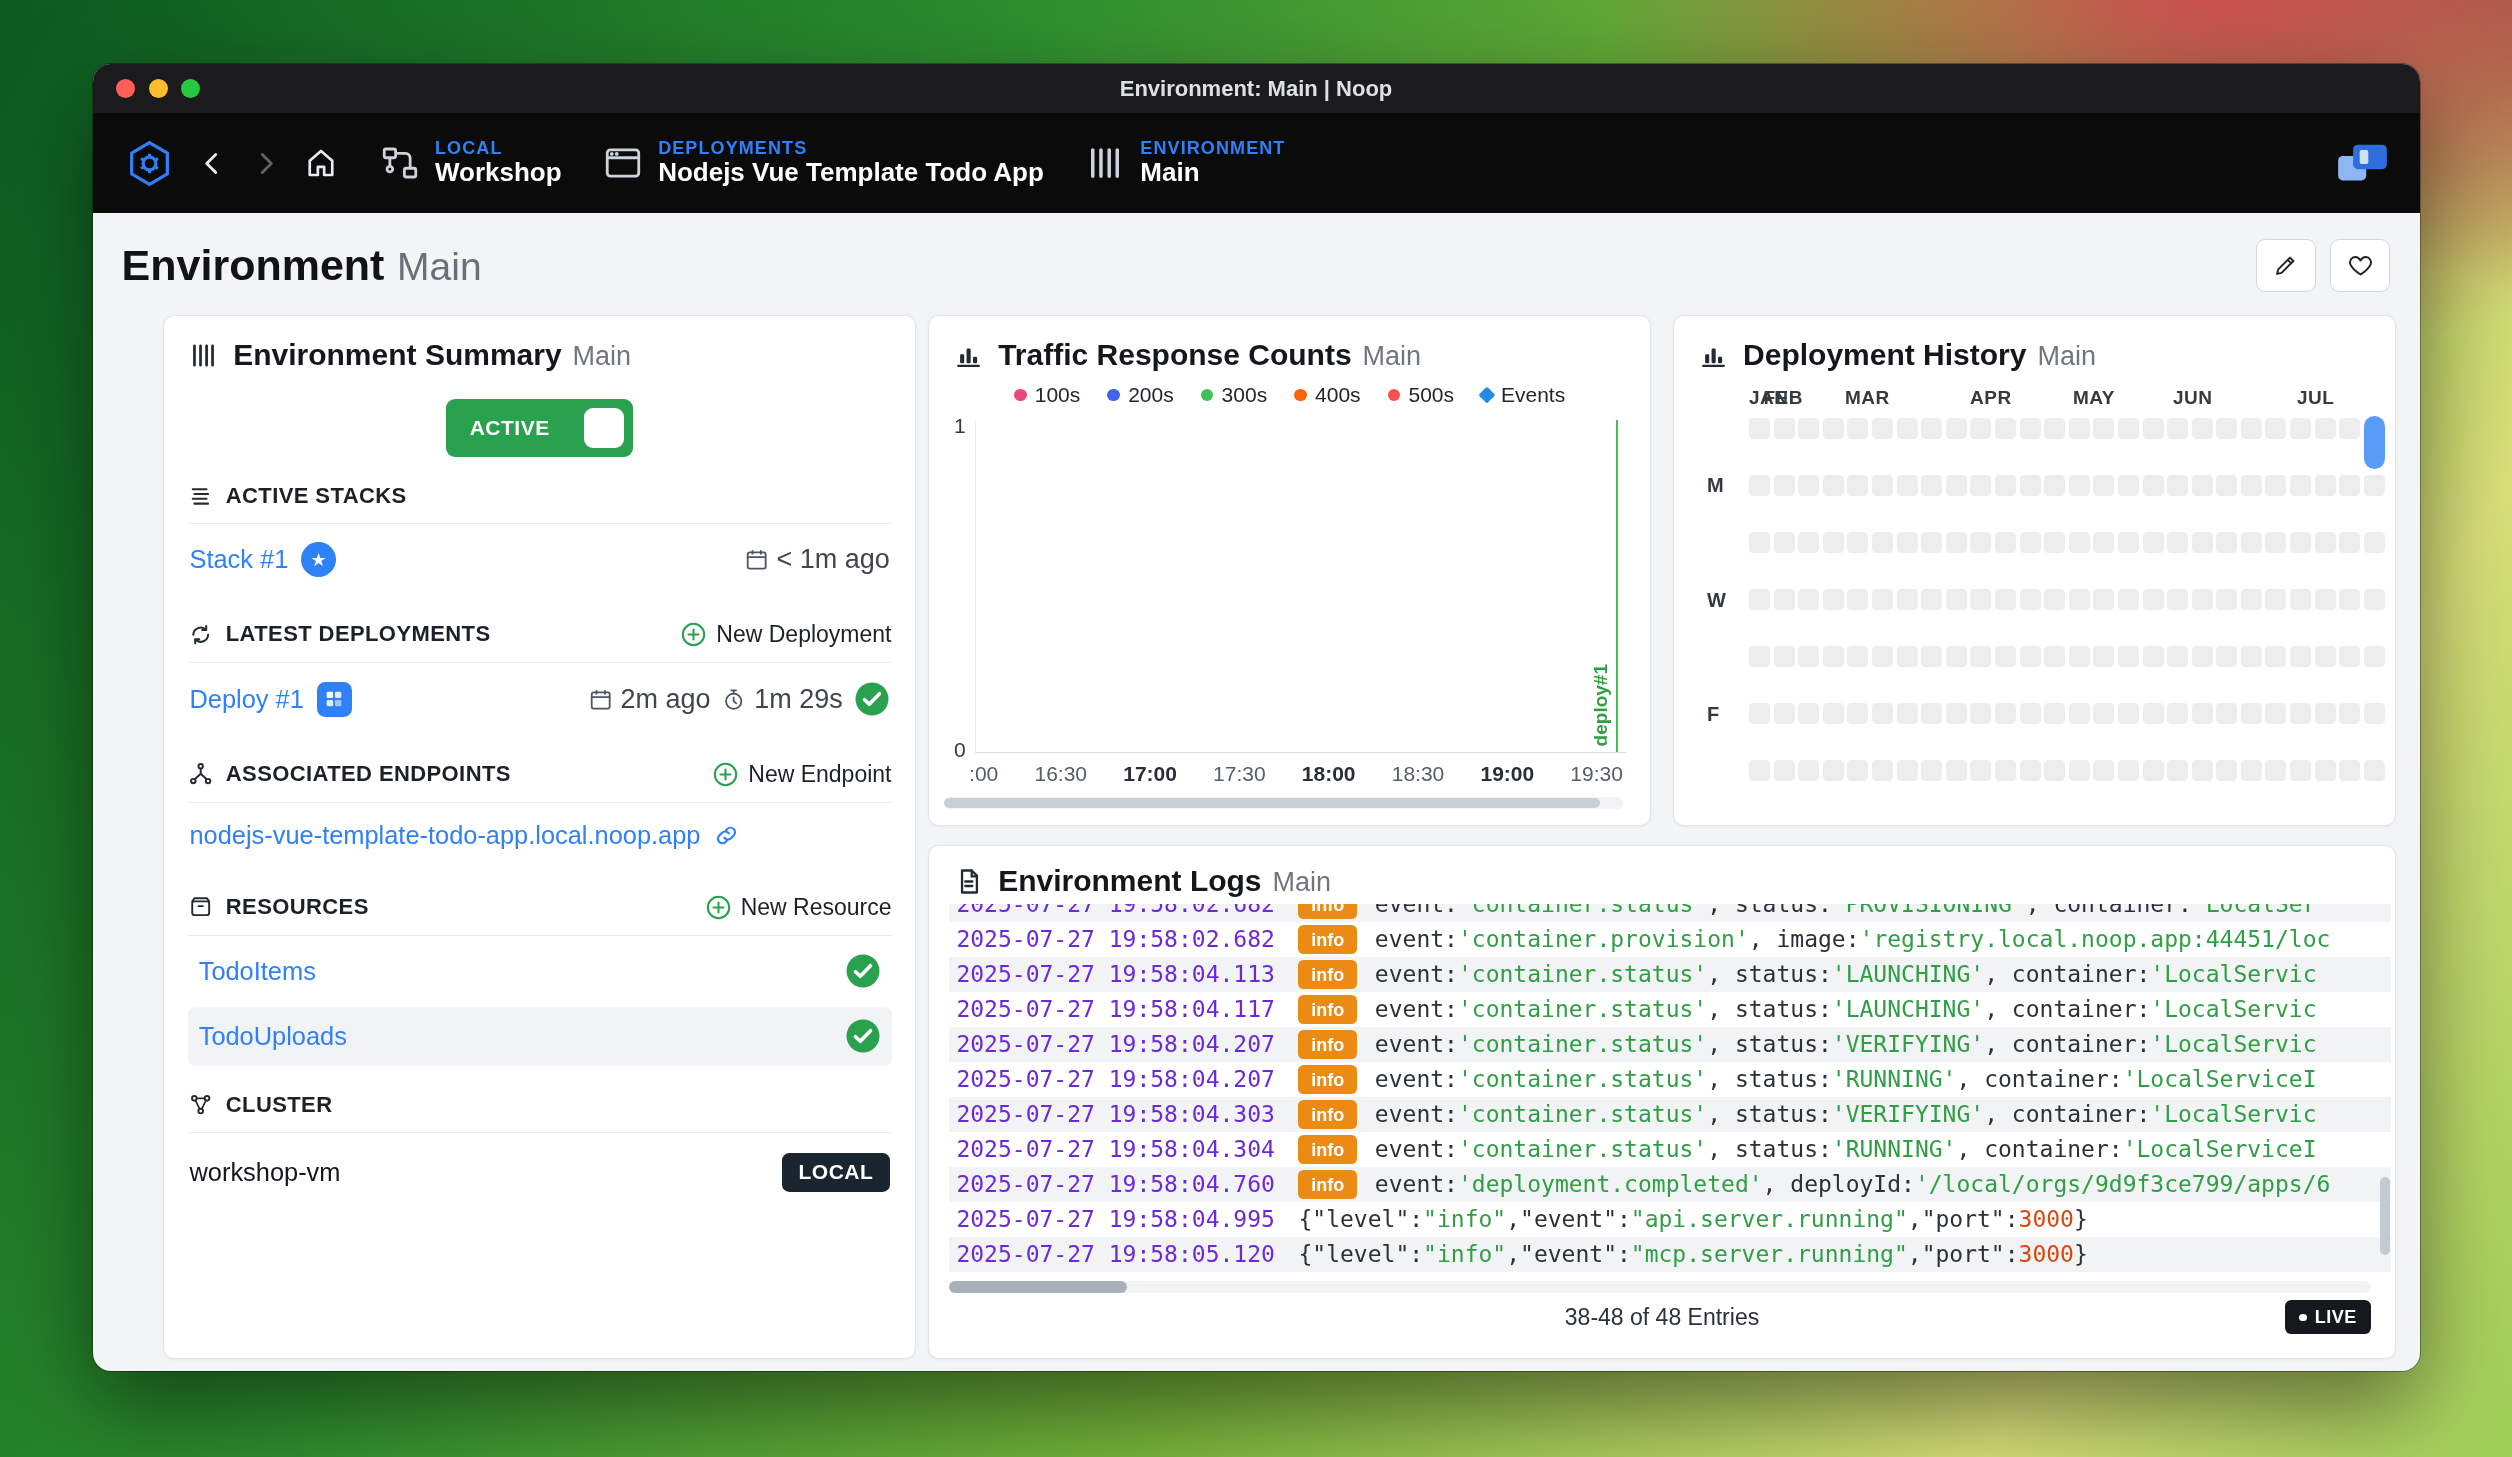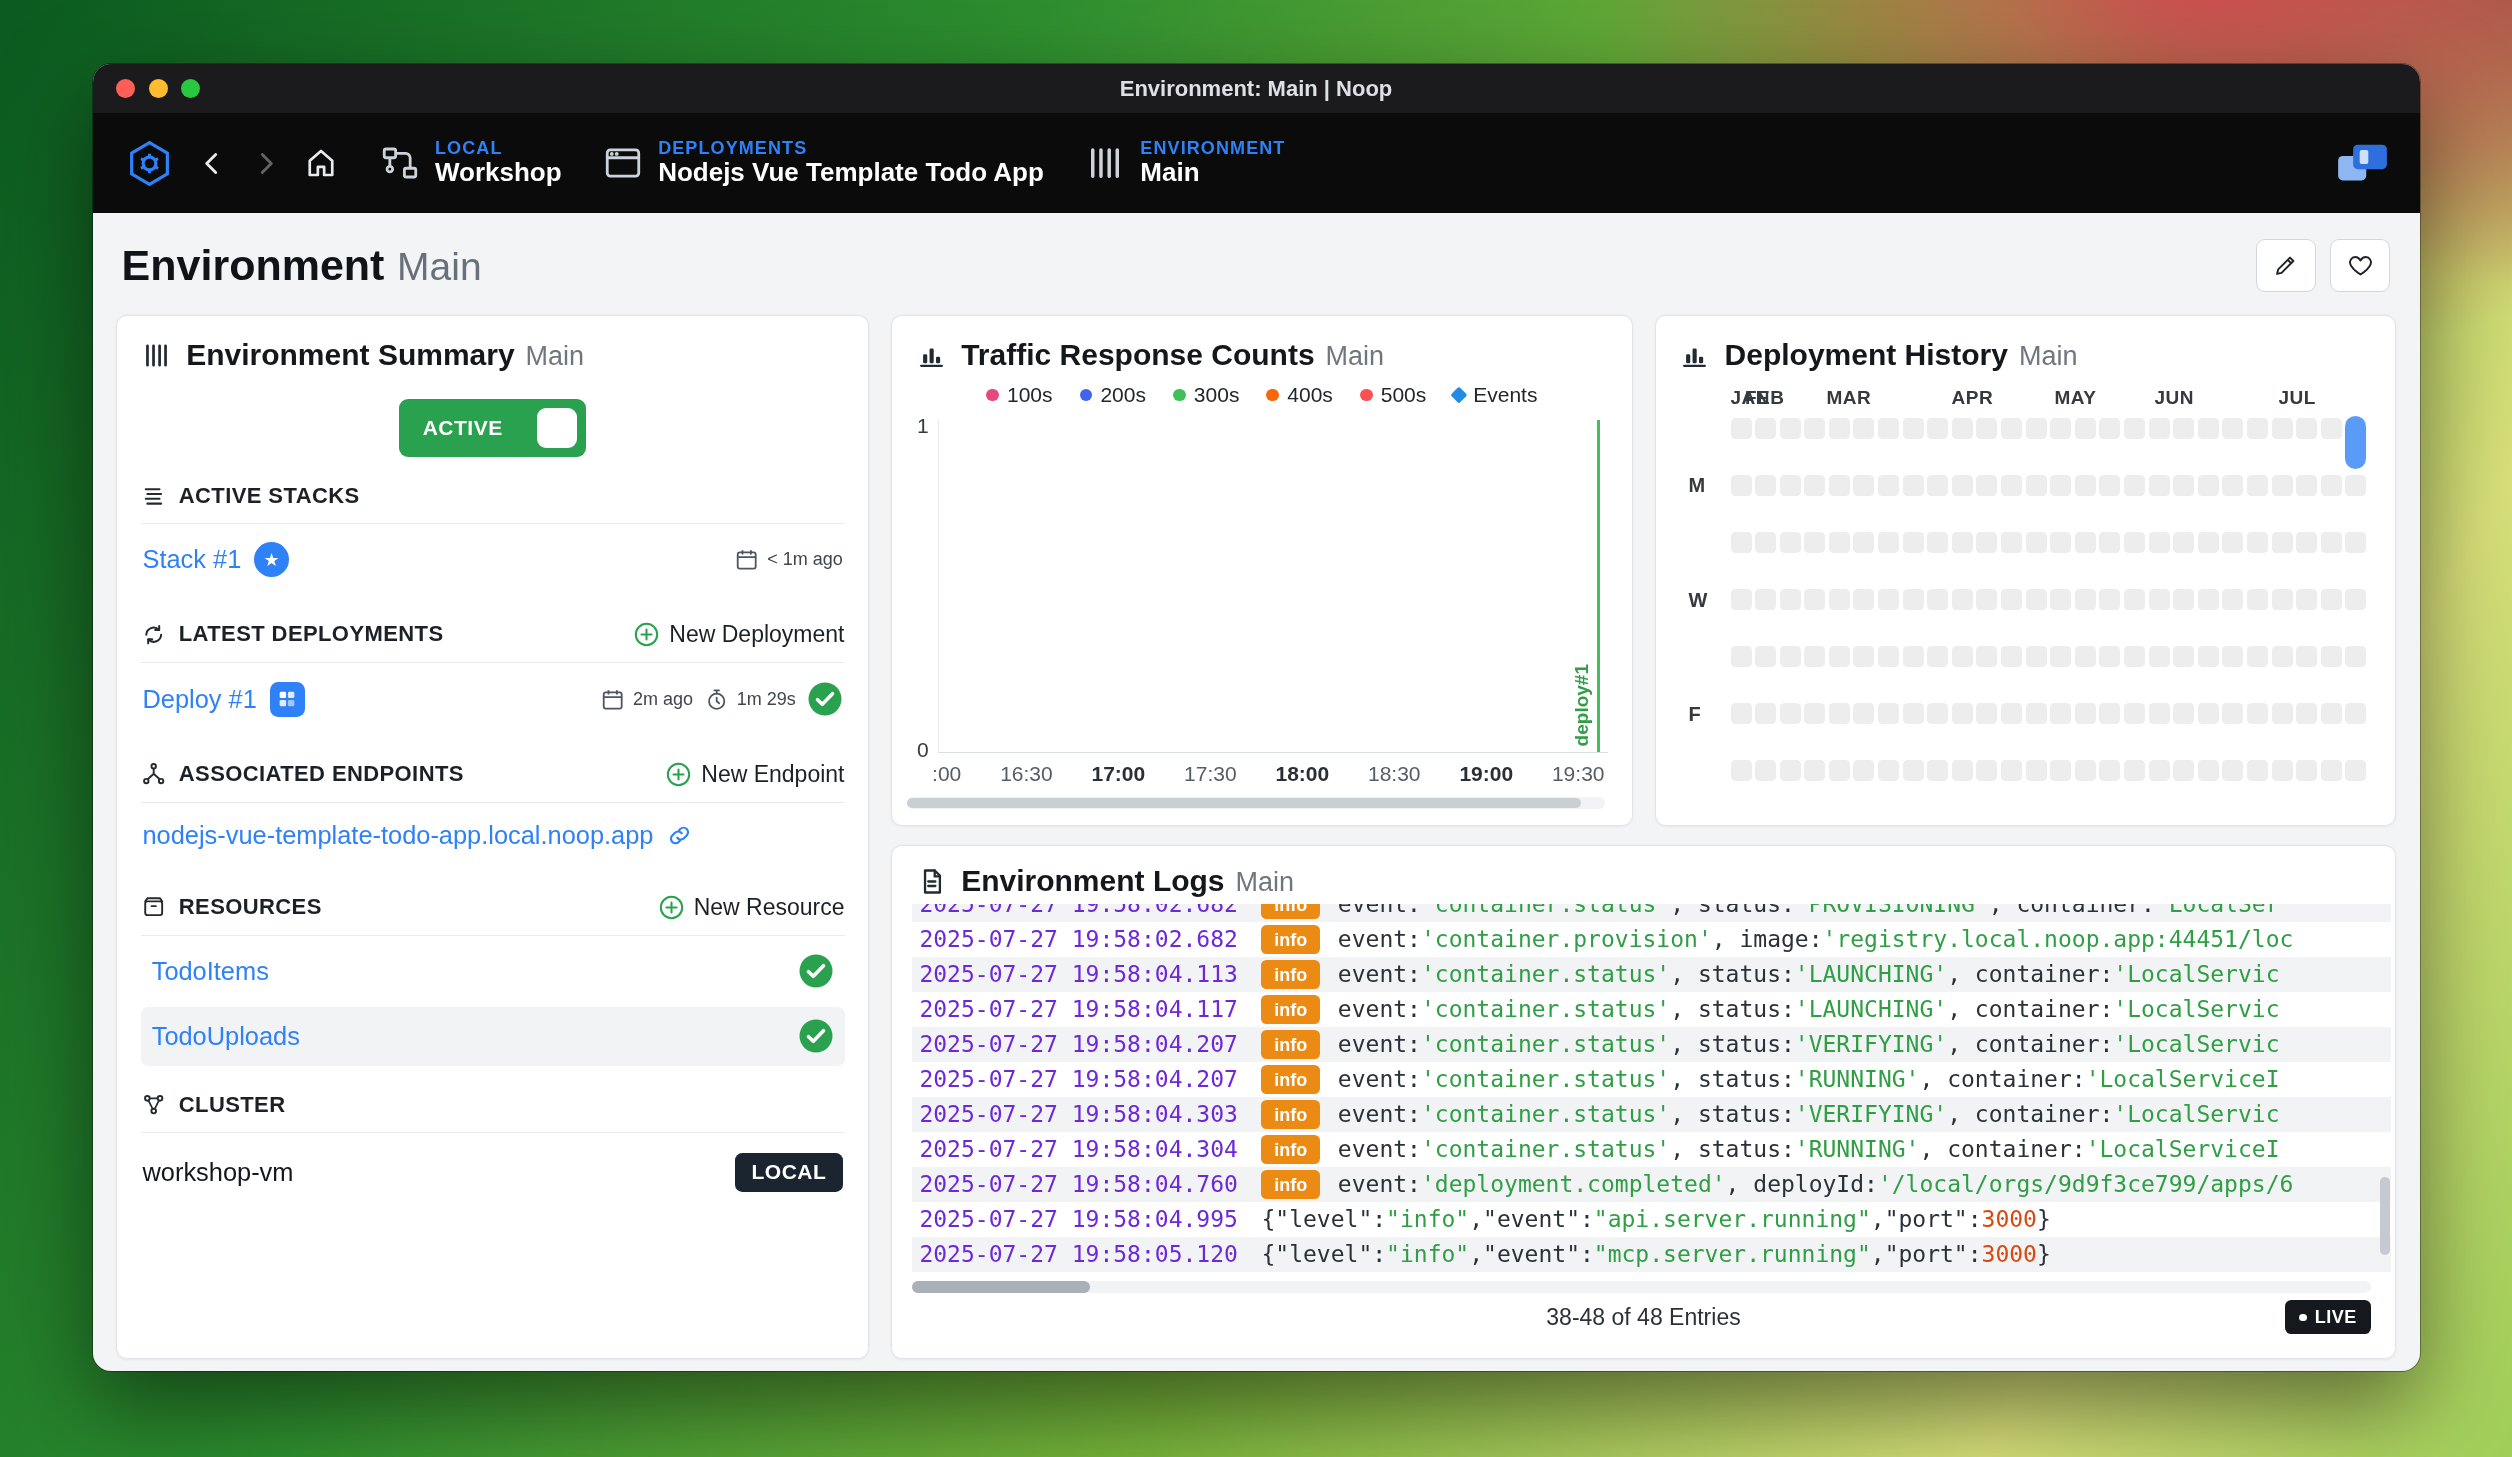--- a/index.html
+++ b/index.html
@@ -36,41 +36,41 @@
   .crumb .name{ color:#fff; font-size:26px; font-weight:600; white-space:nowrap;}
   .nav-right{ margin-left:auto;}
   
   .content{ flex:1; padding:22px 23.6px 0;}
   .page-header{ display:flex; justify-content:space-between; align-items:center; margin:3.6px 5.5px 23.6px;}
   .page-header h1{ font-size:43px; font-weight:700; color:#101418;}
   .page-header h1 .sub{ color:#69707a; font-weight:400; font-size:39px; margin-left:12.7px;}
   .hdr-actions{ display:flex; gap:14.5px;}
   .hdr-actions button{ width:60px; height:53px; background:#fff; border:0.9px solid #d2d7dc; border-radius:9px;
     display:flex; align-items:center; justify-content:center; cursor:pointer;}
-  .grid{ display:flex; gap:22px;}
+  .grid{ display:flex; gap:12px;margin-left:47px;}
   .panel{ background:#fff; border:0.9px solid #e1e5e9; border-radius:11px; box-shadow:0 0.9px 2.7px rgba(16,24,40,.05);}
   .panel-header{ display:flex; align-items:center; gap:14.5px; padding:22px 23.6px 9px;}
   .panel-header h2{ font-size:30px; font-weight:700; color:#14181d; white-space:nowrap;}
   .panel-header h2 .sub{ color:#70767e; font-weight:400; font-size:27px; margin-left:11px;}
   .phicon{ flex:0 0 auto;}
   
   .left-panel{ width:753px; height:1044px; padding:0 23.6px; flex:0 0 auto;}
   .left-panel .panel-header{ padding:22px 0 7.3px;}
   .toggle-row{ display:flex; justify-content:center; margin:20px 0 14.5px;}
   .toggle{ background:var(--success); width:187px; height:58px; border-radius:9px; border:none; cursor:pointer;
     display:flex; align-items:center; justify-content:space-between; padding:0 9px 0 23.6px;}
   .toggle .lbl{ color:#fff; font-weight:700; font-size:21px; letter-spacing:0.5px;}
   .toggle .knob{ width:40px; height:40px; background:#fff; border-radius:9px;}
   .sec-head{ display:flex; justify-content:space-between; align-items:center; margin-top:25.4px;
     padding-bottom:14.5px; border-bottom:0.9px solid #e9ecef;}
   .sec-title{ display:flex; align-items:center; gap:12.7px; font-size:22px; font-weight:700; color:#1c2128; letter-spacing:0.4px;}
   .sec-action{ display:flex; align-items:center; gap:9px; font-size:23px; color:#1c2128; cursor:pointer; background:none; border:none; font-family:inherit;}
   .item-row{ display:flex; align-items:center; justify-content:space-between; padding:18px 1.8px;}
   .row-left{ display:flex; align-items:center; gap:12.7px;}
-  .row-right{ display:flex; align-items:center; gap:11px; color:#3f4650; font-size:18px;}
+  .row-right{ display:flex; align-items:center; gap:11px; color:#3f4650; font-size:27px;}
   .row-right .meta{ display:flex; align-items:center; gap:7.3px;}
   a.blue-link{ color:var(--accent); text-decoration:none; font-size:25.4px; cursor:pointer;}
   .circle-badge{ width:35px; height:35px; border-radius:50%; background:var(--accent); color:#fff;
     display:inline-flex; align-items:center; justify-content:center; font-size:18px;}
   .square-badge{ width:35px; height:35px; border-radius:8.2px; background:var(--accent);
     display:inline-flex; align-items:center; justify-content:center;}
   .check-badge svg{ display:block;}
   .res-row{ display:flex; align-items:center; justify-content:space-between; padding:11.8px 11px; border-radius:7.3px; margin-top:5.5px;}
   .res-row.shaded{ background:#f1f3f5;}
   .cluster-row{ display:flex; align-items:center; justify-content:space-between; padding:20px 1.8px;}

